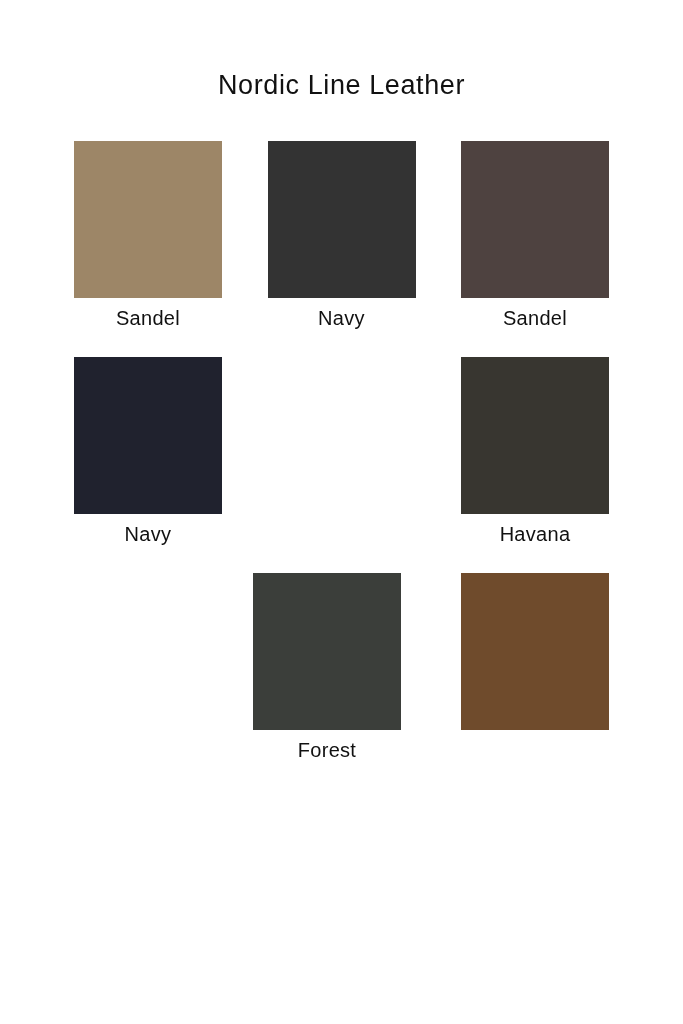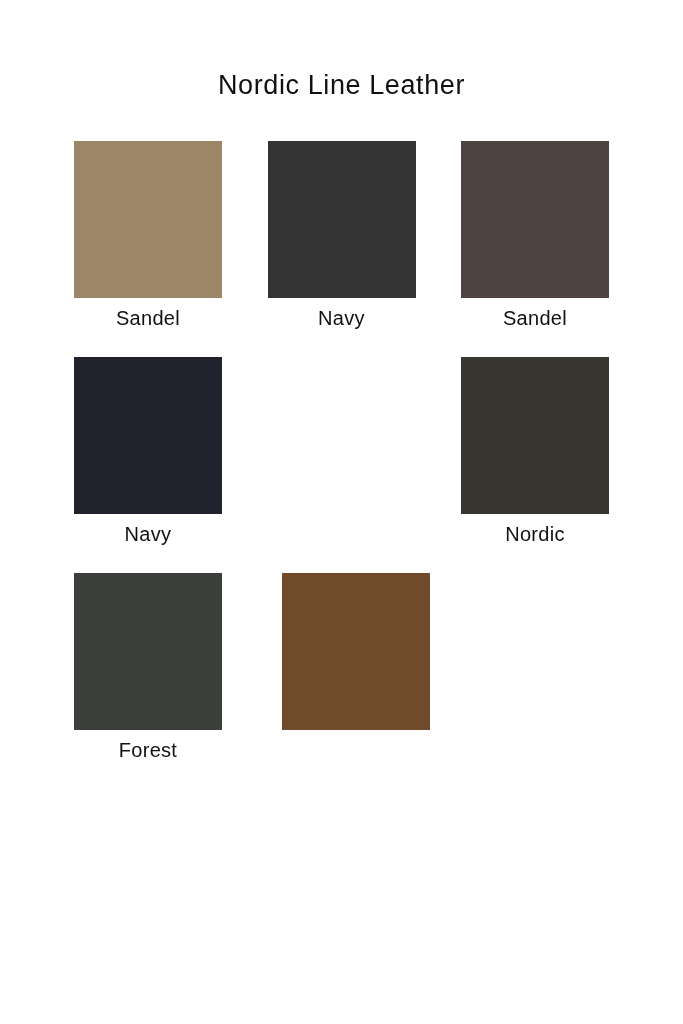--- a/index.html
+++ b/index.html
@@ -48,21 +48,21 @@
   }
 
   .row {
     display: flex;
     justify-content: space-between;
     gap: 44px;
     margin-bottom: 25px;
   }
 
   .row.centered {
-    justify-content: flex-start;
+    justify-content: flex-end;
     gap: 60px;
   }
 
   .cell {
     width: 148px;
     display: flex;
     flex-direction: column;
     align-items: center;
   }
 
@@ -109,21 +109,21 @@
     </div>
 
 
     <div class="row">
       <div class="cell">
         <div class="swatch" style="background-color:#20222e;"></div>
         <div class="swatch-label">Navy</div>
       </div>
       <div class="cell">
         <div class="swatch" style="background-color:#383630;"></div>
-        <div class="swatch-label">Nordic</div>
+        <div class="swatch-label">Havana</div>
       </div>
     </div>
 
     <div class="row centered">
       <div class="cell">
         <div class="swatch" style="background-color:#3b3e3a;"></div>
         <div class="swatch-label">Forest</div>
       </div>
       <div class="cell">
         <div class="swatch" style="background-color:#6f4b2c;"></div>

